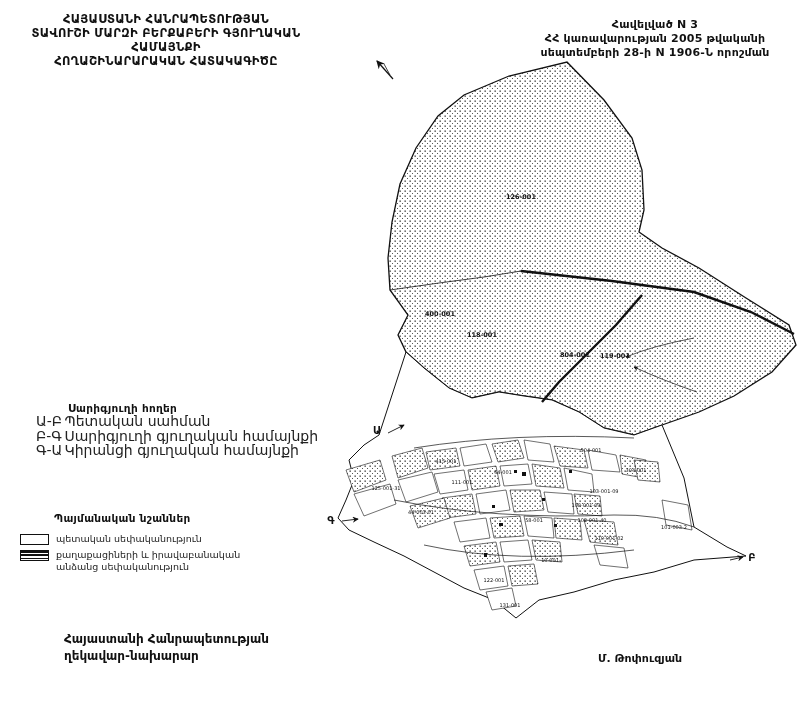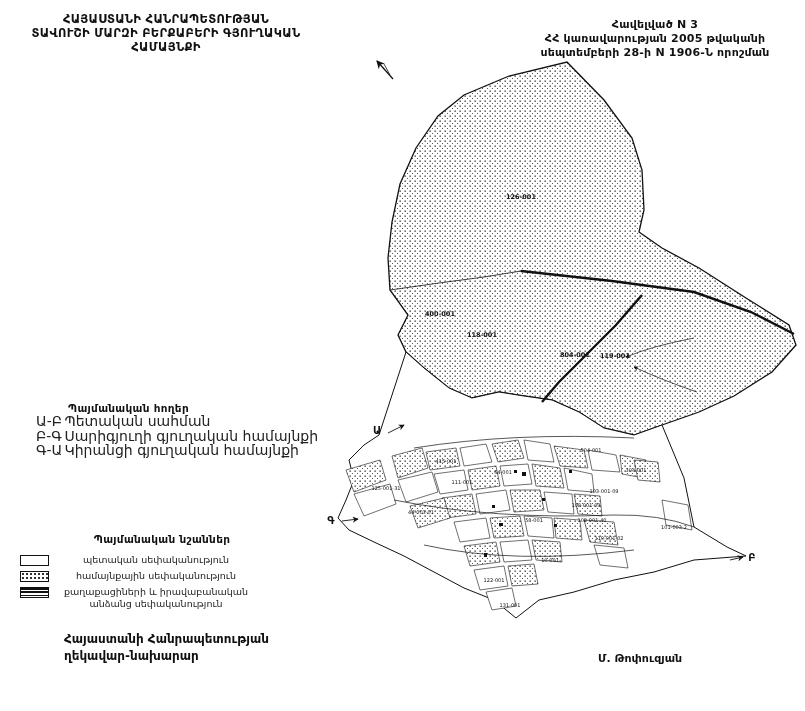--- a/index.html
+++ b/index.html
@@ -15,21 +15,21 @@
 
   #title-block{left:5px;top:12px;width:322px;font-size:11.5px;line-height:14px;letter-spacing:.3px;}
   #annex-block{left:500px;top:18px;width:310px;font-size:11px;line-height:14px;letter-spacing:.2px;}
 
   #adjacent-block{left:36px;top:402px;width:270px;}
   #adjacent-heading{margin-left:32px;font-size:10.5px;font-weight:bold;letter-spacing:.3px;}
   .adj-item{font-size:14px;line-height:14.5px;white-space:nowrap;color:#222;}
   .adj-item:first-of-type{margin-top:10px;}
   .adj-code{display:inline-block;width:24px;}
 
-  #legend-block{left:20px;top:533px;width:250px;text-align:center;}
+  #legend-block{left:20px;top:512px;width:250px;}
   #legend-heading{margin-left:34px;font-size:10.5px;font-weight:bold;letter-spacing:.3px;margin-bottom:9px;}
   .legend-row{display:flex;align-items:flex-start;margin-bottom:4px;}
   .swatch{width:27px;height:9px;border:1.5px solid #111;margin-right:7px;flex:0 0 auto;margin-top:1px;background:#fff;}
   .swatch.dotted{background-image:radial-gradient(#333 26%, rgba(0,0,0,0) 27%);background-size:4px 4px;}
   .swatch.striped{background-image:repeating-linear-gradient(180deg,#111 0 1.6px,#fff 1.6px 3.4px);}
   .legend-label{font-size:9.5px;line-height:12px;font-weight:normal;color:#222;width:200px;}
 
   #footer-block{left:64px;top:631px;width:300px;font-size:12px;line-height:17px;}
   #signer{left:540px;top:652px;width:200px;font-size:11px;text-align:center;}
 
@@ -38,53 +38,50 @@
   .lbl-area{font-size:6.5px;font-weight:bold;}
   .lbl-parcel{font-size:5px;}
   .lbl-corner{font-size:10px;font-weight:bold;}
 </style>
 </head>
 <body>
 
 <div class="abs ctr b" id="title-block">
   <div>ՀԱՅԱՍՏԱՆԻ ՀԱՆՐԱՊԵՏՈՒԹՅԱՆ</div>
   <div>ՏԱՎՈՒՇԻ ՄԱՐԶԻ ԲԵՐՔԱԲԵՐԻ  ԳՅՈՒՂԱԿԱՆ ՀԱՄԱՅՆՔԻ</div>
+  <div>ՀՈՂԱՇԻՆԱՐԱՐԱԿԱՆ ՀԱՏԱԿԱԳԻԾԸ</div>
 </div>
 
 <div class="abs ctr b" id="annex-block">
   <div>Հավելված N 3</div>
   <div>ՀՀ կառավարության 2005 թվականի</div>
   <div>սեպտեմբերի 28-ի N 1906-Ն որոշման</div>
 </div>
 
 <div class="abs" id="adjacent-block">
-  <div id="adjacent-heading">Պայմանական հողեր</div>
+  <div id="adjacent-heading">Սարիգյուղի հողեր</div>
   <div class="adj-item">
     <span class="adj-code">Ա-Բ</span>
     <span>Պետական սահման</span>
   </div>
   <div class="adj-item">
     <span class="adj-code">Բ-Գ</span>
     <span>Սարիգյուղի գյուղական համայնքի</span>
   </div>
   <div class="adj-item">
     <span class="adj-code">Գ-Ա</span>
     <span>Կիրանցի գյուղական համայնքի</span>
   </div>
 </div>
 
 <div class="abs" id="legend-block">
   <div id="legend-heading">Պայմանական նշաններ</div>
   <div class="legend-row">
     <span class="swatch"></span>
     <span class="legend-label">պետական սեփականություն</span>
-  </div>
-  <div class="legend-row">
-    <span class="swatch dotted"></span>
-    <span class="legend-label">համայնքային սեփականություն</span>
   </div>
   <div class="legend-row">
     <span class="swatch striped"></span>
     <span class="legend-label">քաղաքացիների և իրավաբանական անձանց սեփականություն</span>
   </div>
 </div>
 
 <div class="abs b" id="footer-block">
   <div>Հայաստանի Հանրապետության</div>
   <div>ղեկավար-նախարար</div>

